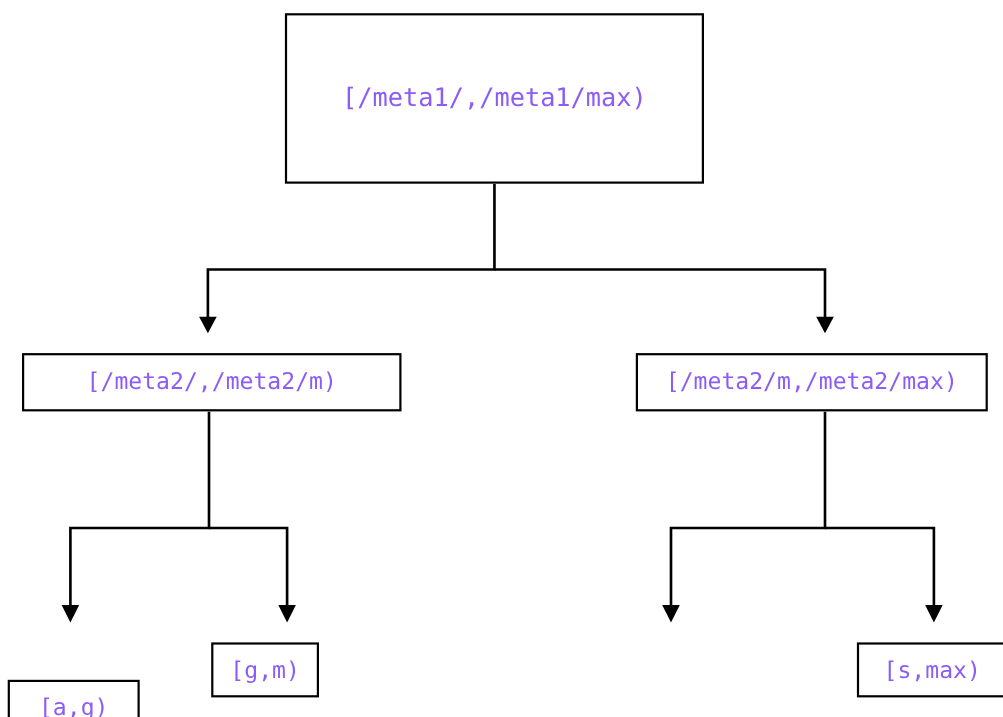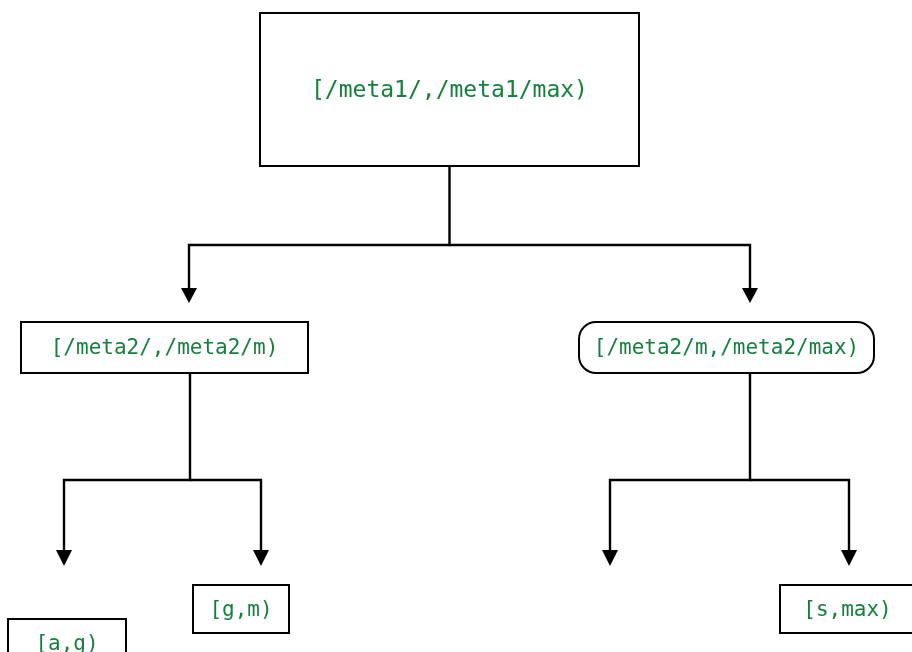--- a/index.html
+++ b/index.html
@@ -16,49 +16,48 @@
     font-family: "DejaVu Sans Mono", "Liberation Mono", monospace;
   }
   .node {
     position: absolute;
     box-sizing: border-box;
     border: 2px solid #000000;
     background: #ffffff;
     display: flex;
     align-items: center;
     justify-content: center;
-    color: #15803d;
+    color: #8b5cf6;
     white-space: pre;
   }
   .node-label {
     display: block;
     line-height: 1;
     letter-spacing: 0px;
   }
   .node-root {
     left: 259px;
     top: 12px;
     width: 381px;
     height: 155px;
     font-size: 23px;
   }
   .node-mid-left {
     left: 20px;
     top: 321px;
-    width: 289px;
+    width: 345px;
     height: 53px;
     font-size: 21px;
   }
   .node-mid-right {
     left: 578px;
     top: 321px;
-    width: 297px;
+    width: 320px;
     height: 53px;
     font-size: 21px;
-    border-radius: 18px;
   }
   .node-leaf {
     top: 584px;
     height: 50px;
     font-size: 21px;
   }
   .leaf-1 { left: 7px;   width: 120px; margin-top: 34px; }
   .leaf-2 { left: 192px; width: 98px;  }
   .leaf-3 { left: 557px; width: 98px;  }
   .leaf-4 { left: 779px; width: 137px; }

